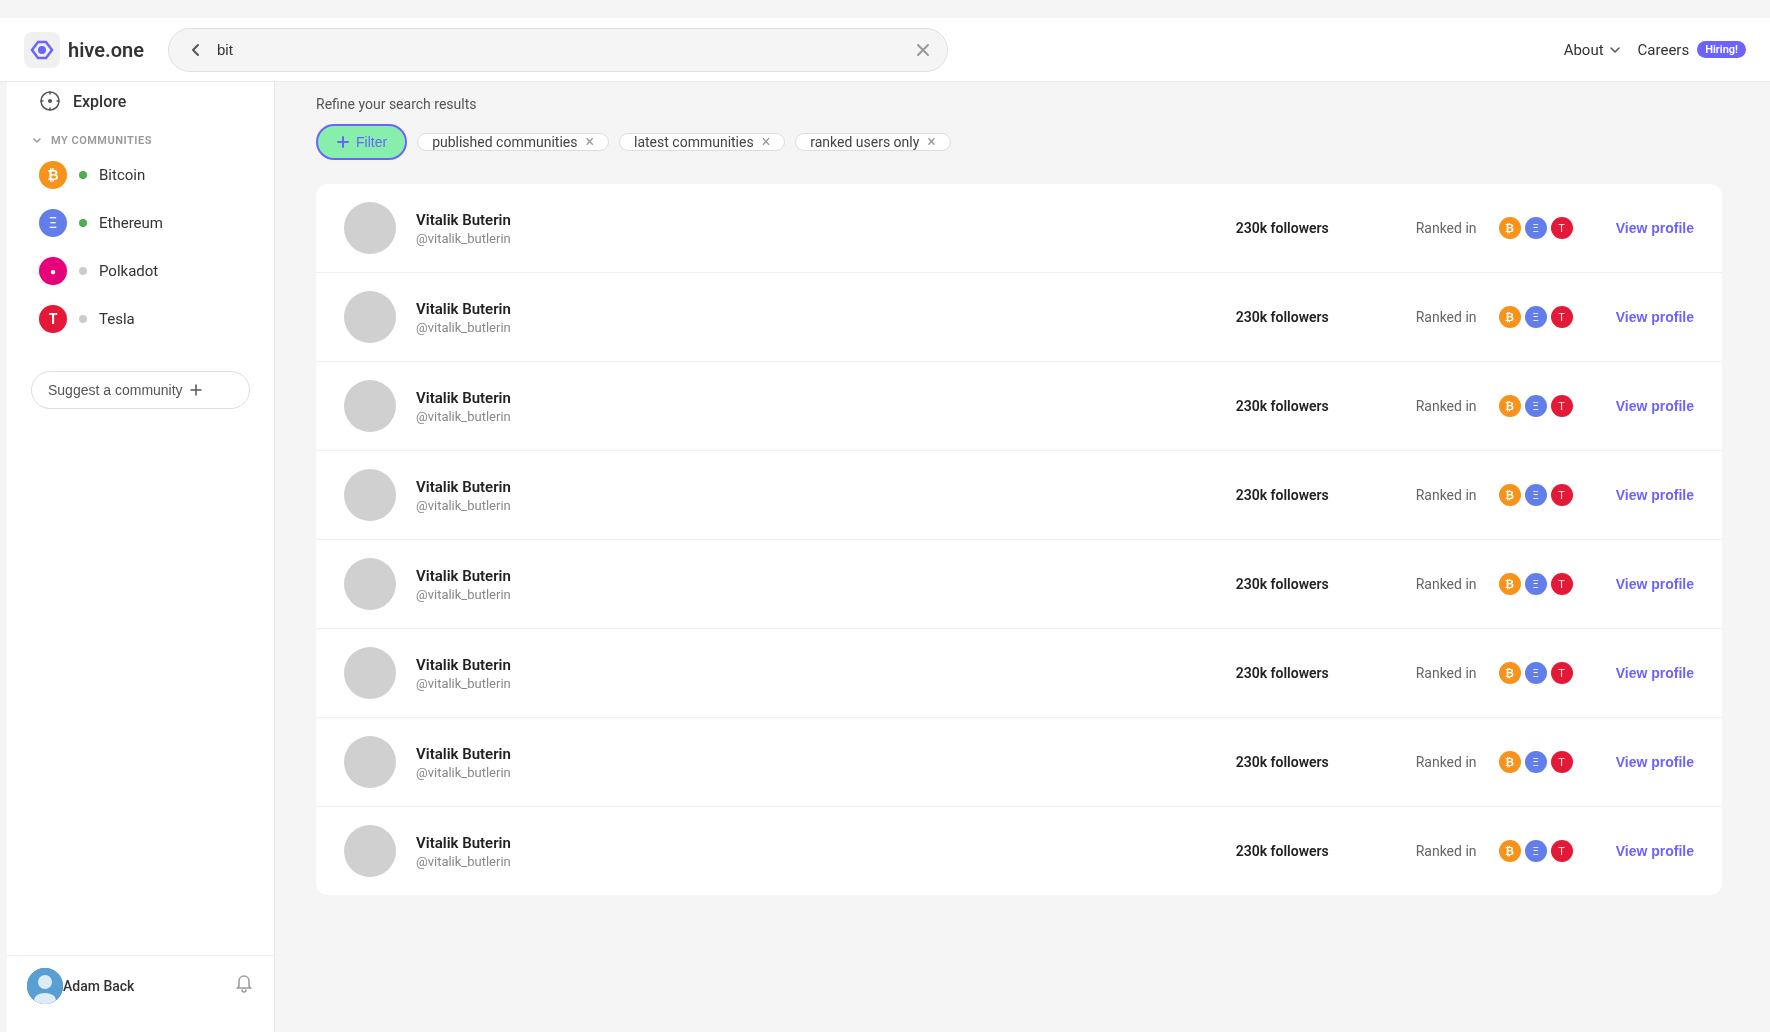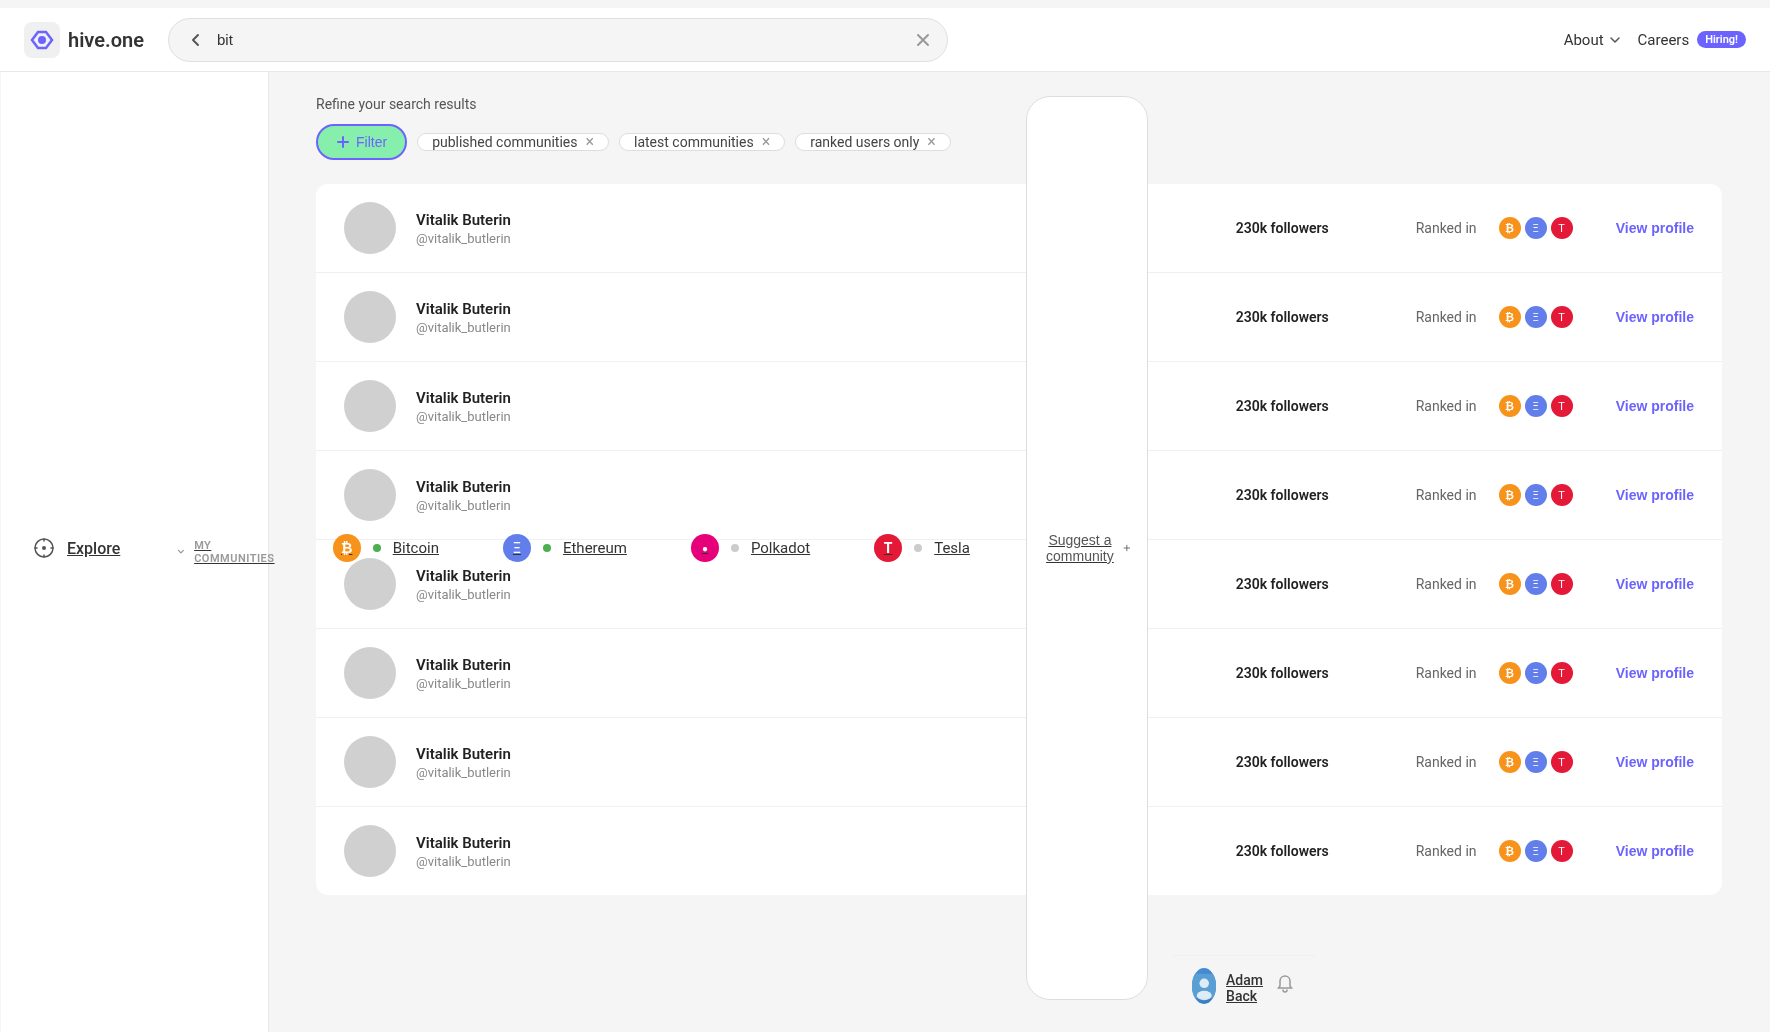--- a/index.html
+++ b/index.html
@@ -7,21 +7,21 @@
 
     
     .header {
       display: flex;
       align-items: center;
       background: #fff;
       border-bottom: 1px solid #e8e8e8;
       padding: 0 24px;
       height: 64px;
       position: fixed;
-      top: 8px; left: 0; right: 0;
+      top: 18px; left: 0; right: 0;
       z-index: 100;
     }
     .logo {
       display: flex;
       align-items: center;
       gap: 8px;
       font-size: 20px;
       font-weight: 600;
       color: #333;
       margin-right: 24px;
@@ -98,29 +98,28 @@
       font-size: 11px;
       font-weight: 600;
       padding: 2px 8px;
       border-radius: 12px;
     }
 
     
     .sidebar {
       position: fixed;
       top: 64px;
-      left: 1px;
+      left: 7px;
       width: 268px;
       height: calc(100vh - 64px);
       background: #fff;
       border-right: 1px solid #e8e8e8;
       display: flex;
-      flex-direction: row;
+      flex-direction: column;
       padding: 16px 0;
-      text-decoration: underline;
     }
     .sidebar-explore {
       display: flex;
       align-items: center;
       gap: 12px;
       padding: 10px 24px;
       font-size: 16px;
       font-weight: 500;
       color: #333;
       cursor: pointer;
@@ -155,21 +154,21 @@
       display: flex;
       align-items: center;
       justify-content: center;
       font-size: 16px;
       flex-shrink: 0;
     }
     .dot-active { width: 8px; height: 8px; border-radius: 50%; background: #4caf50; flex-shrink: 0; }
     .dot-inactive { width: 8px; height: 8px; border-radius: 50%; background: #ccc; flex-shrink: 0; }
 
     .suggest-btn {
-      margin: 16px 24px;
+      margin: 28px 24px;
       padding: 10px 16px;
       border: 1.5px solid #ddd;
       border-radius: 24px;
       background: #fff;
       font-size: 14px;
       color: #555;
       cursor: pointer;
       display: flex;
       align-items: center;
       gap: 6px;
@@ -178,22 +177,22 @@
     .sidebar-footer {
       margin-top: auto;
       padding: 12px 20px;
       display: flex;
       align-items: center;
       justify-content: space-between;
       border-top: 1px solid #f0f0f0;
     }
     .user-info {
       display: flex;
-      align-items: flex-end;
-      gap: 10px;
+      align-items: center;
+      gap: 0;
     }
     .user-avatar {
       width: 36px;
       height: 36px;
       border-radius: 50%;
       background: linear-gradient(135deg, #667eea, #764ba2);
       display: flex;
       align-items: center;
       justify-content: center;
       color: #fff;

